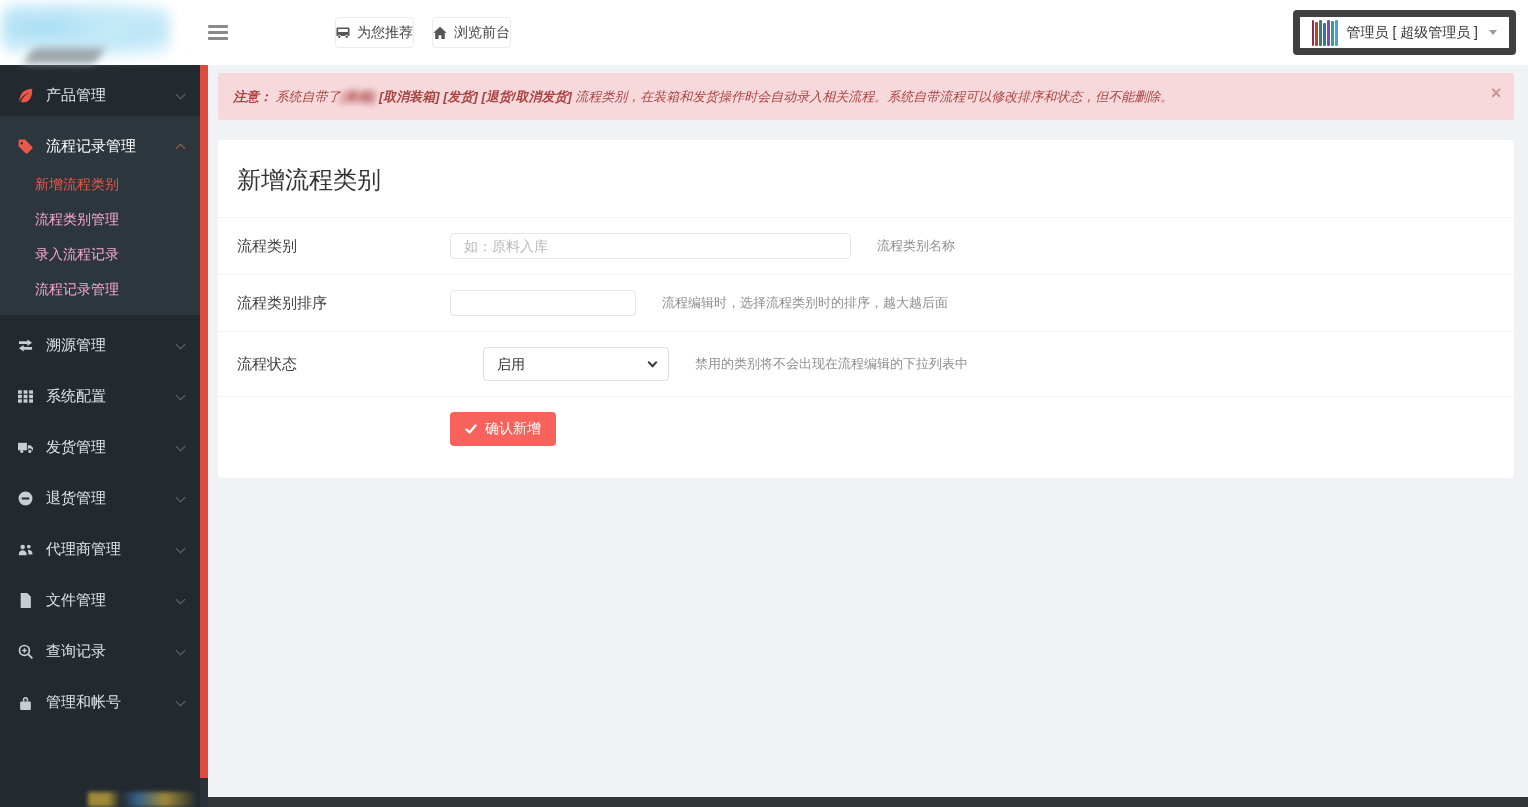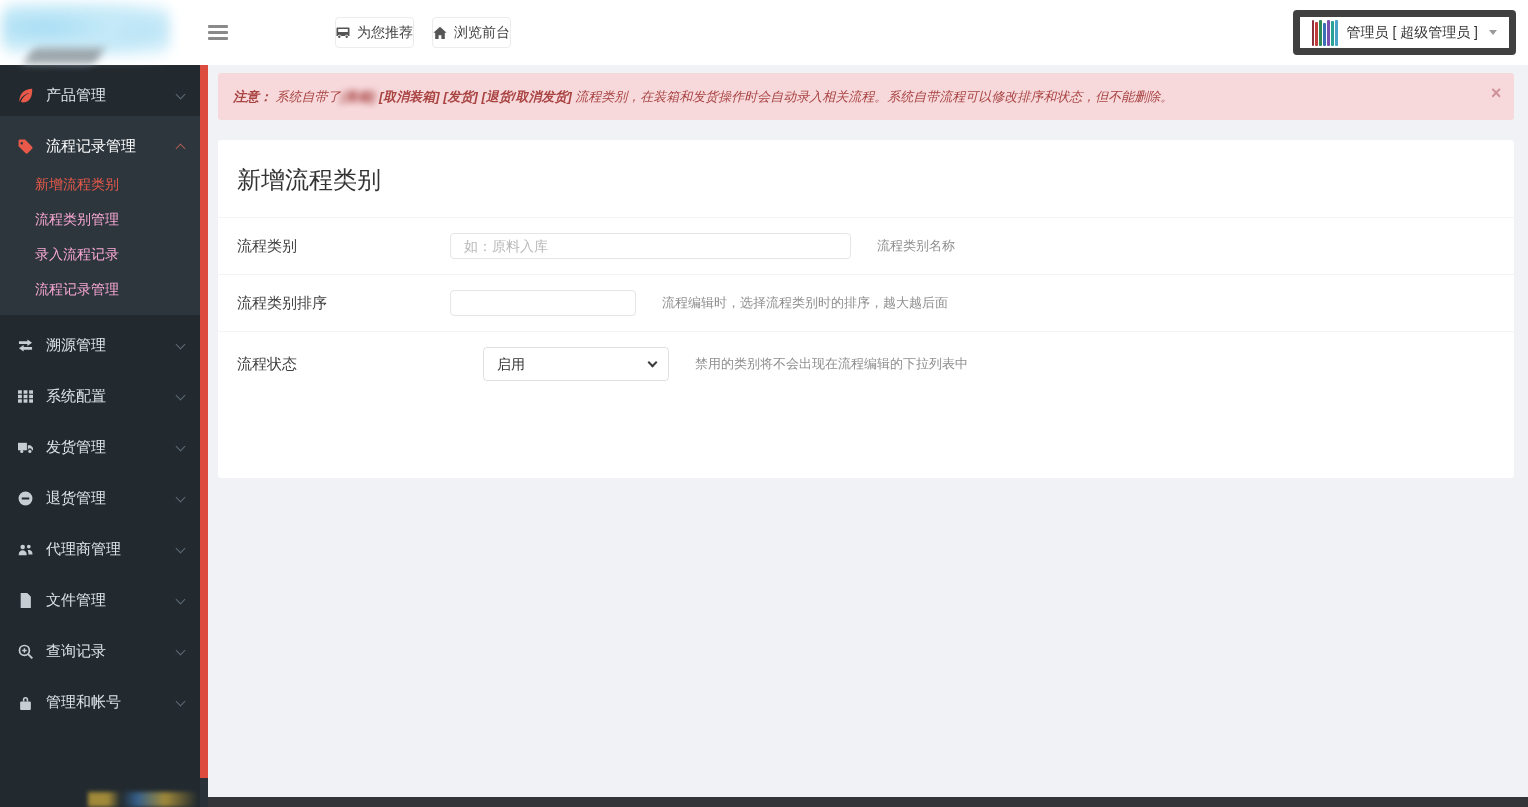--- a/index.html
+++ b/index.html
@@ -306,18 +306,28 @@
       <label>流程状态</label>
       <span class="sel-wrap">
         <select>
           <option>启用</option>
         </select>
         <i class="sel-chev"></i>
       </span>
       <span class="hint">禁用的类别将不会出现在流程编辑的下拉列表中</span>
     </div>
 
+    <div class="frow footer">
+      <button class="submit">
+        <span class="ck">
+          <svg viewBox="0 0 12 12" fill="none" stroke="#fff" stroke-width="2.4" stroke-linecap="round" stroke-linejoin="round">
+              <path d="M1.5 6.5l3 3 6-7"></path>
+            </svg>
+        </span>
+        <span>确认新增</span>
+      </button>
+    </div>
   </section>
 
 </main>
 
 <div class="footer-strip"></div>
 <div class="watermark"></div>
 
 </body></html>

